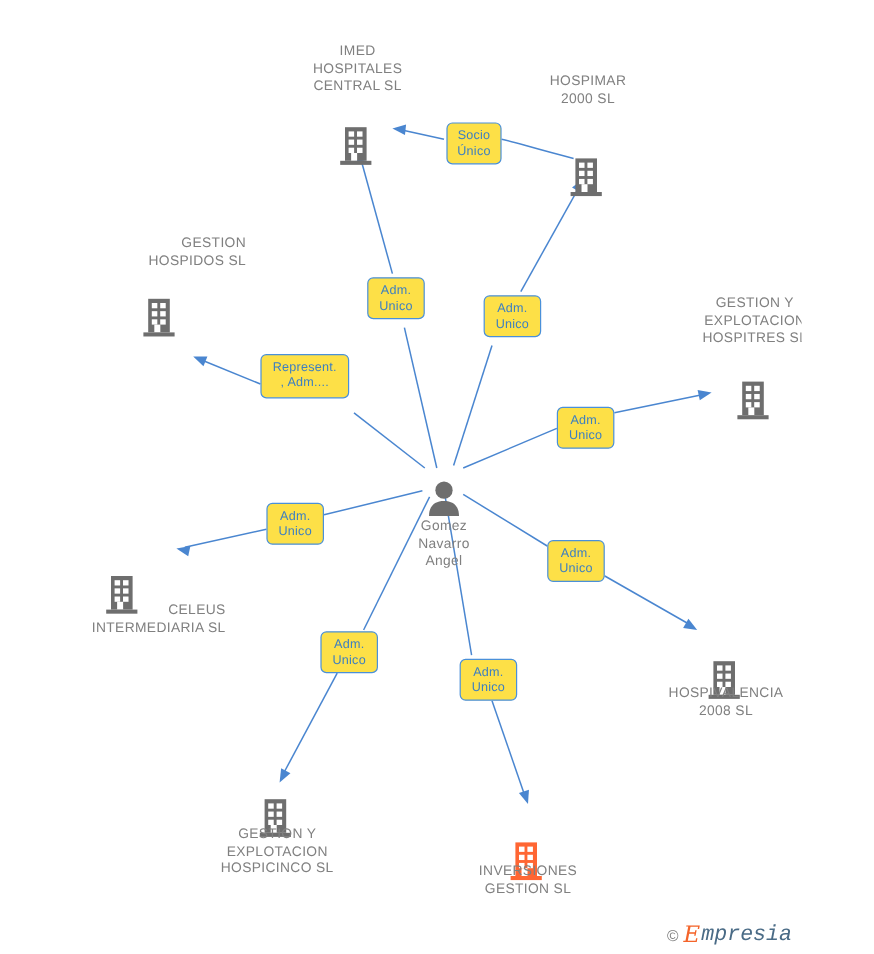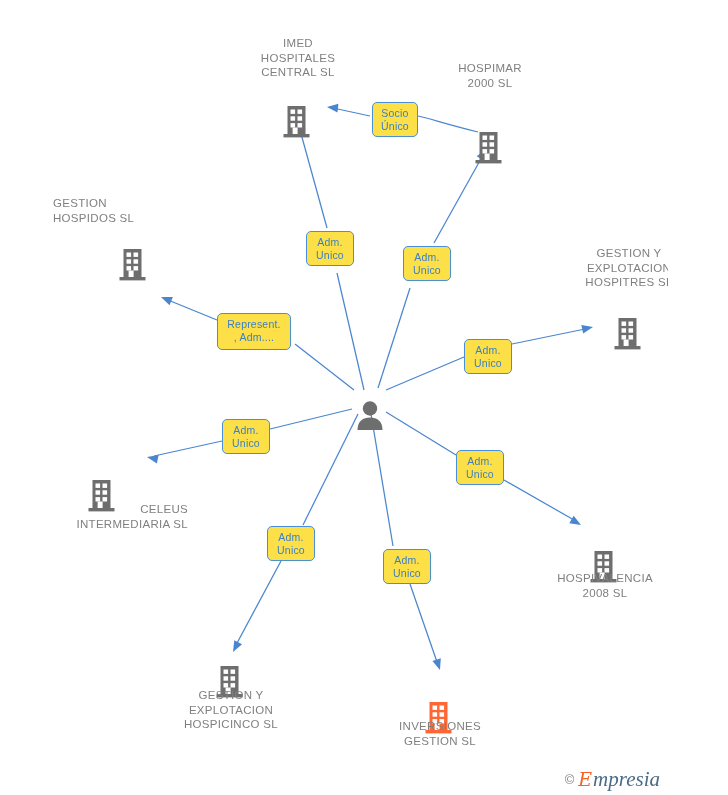--- a/index.html
+++ b/index.html
@@ -72,23 +72,23 @@
   }
   #watermark .wm-e {
     color: #f4642a;
     font-family: "DejaVu Serif", serif;
     font-style: italic;
     font-size: 19px;
     line-height: 19px;
   }
   #watermark .wm-rest {
     color: #4a6b86;
-    font-family: Liberation Serif, serif;
+    font-family: Liberation Mono, monospace;
     font-style: italic;
-    font-size: 21px;
+    font-size: 18px;
     line-height: 17px;
     margin-left: -3px;
   }
 </style>
 </head>
 <body>
 
 <div id="canvas">
 
   <svg id="edge-layer" viewBox="0 0 728 795" width="728" height="795">
@@ -177,21 +177,21 @@
           <rect x="7.5" y="4.5" width="4.6" height="4.4" fill="#ffffff"></rect>
           <rect x="14.5" y="4.5" width="4.6" height="4.4" fill="#ffffff"></rect>
           <rect x="7.5" y="11.3" width="4.6" height="4.4" fill="#ffffff"></rect>
           <rect x="14.5" y="11.3" width="4.6" height="4.4" fill="#ffffff"></rect>
           <rect x="7.5" y="18.1" width="4.6" height="4.4" fill="#ffffff"></rect>
           <rect x="14.5" y="18.1" width="4.6" height="4.4" fill="#ffffff"></rect>
           <rect x="9.6" y="22.5" width="5" height="6.5" fill="#ffffff"></rect>
           <rect x="0.5" y="29" width="26" height="3.4" fill="#6e6e6e"></rect>
         </svg>
       </div>
-      <div class="node-label" style="position: absolute; left: 138px; top: 196px; width: 170px; margin-left: -85px; text-align: left;">GESTION
+      <div class="node-label" style="position: absolute; left: 120px; top: 196px; width: 170px; margin-left: -85px; text-align: right;">GESTION
 HOSPIDOS SL</div>
       <div class="node node-company" style="left: 629px; top: 317px;">
         <svg width="30" height="34" viewBox="0 0 30 34" class="node-icon">
           <rect x="4.5" y="1" width="18" height="28" fill="#6e6e6e"></rect>
           <rect x="7.5" y="4.5" width="4.6" height="4.4" fill="#ffffff"></rect>
           <rect x="14.5" y="4.5" width="4.6" height="4.4" fill="#ffffff"></rect>
           <rect x="7.5" y="11.3" width="4.6" height="4.4" fill="#ffffff"></rect>
           <rect x="14.5" y="11.3" width="4.6" height="4.4" fill="#ffffff"></rect>
           <rect x="7.5" y="18.1" width="4.6" height="4.4" fill="#ffffff"></rect>
           <rect x="14.5" y="18.1" width="4.6" height="4.4" fill="#ffffff"></rect>
@@ -261,31 +261,34 @@
           <rect x="0.5" y="29" width="26" height="3.4" fill="#ff6633"></rect>
         </svg>
       </div>
       <div class="node-label" style="position: absolute; left: 440px; top: 719px; width: 170px; margin-left: -85px; text-align: center;">INVERSIONES
 GESTION SL</div>
       <div class="node" style="left: 370px; top: 400px;">
         <svg width="34" height="30" viewBox="0 0 34 30" class="node-icon">
           <circle cx="17" cy="8.5" r="7.2" fill="#6e6e6e"></circle>
           <path d="M 4.5 30 C 4.5 21 10 17.5 17 17.5 C 24 17.5 29.5 21 29.5 30 Z" fill="#6e6e6e"></path>
         </svg>
+        <div class="node-label" style="margin-top: 2px;">Gomez
+Navarro
+Angel</div>
       </div>
     </div>
 
   <div id="labels-layer">
       <div class="edge-label" style="left: 372px; top: 102px; width: 46px; height: 35px;">Socio
 Único</div>
       <div class="edge-label" style="left: 306px; top: 231px; width: 48px; height: 35px;">Adm.
 Unico</div>
       <div class="edge-label" style="left: 403px; top: 246px; width: 48px; height: 35px;">Adm.
 Unico</div>
-      <div class="edge-label" style="left: 217px; top: 313px; width: 74px; height: 37px;">Represent.
+      <div class="edge-label" style="left: 217px; top: 295px; width: 74px; height: 37px;">Represent.
 , Adm....</div>
       <div class="edge-label" style="left: 464px; top: 339px; width: 48px; height: 35px;">Adm.
 Unico</div>
       <div class="edge-label" style="left: 222px; top: 419px; width: 48px; height: 35px;">Adm.
 Unico</div>
       <div class="edge-label" style="left: 456px; top: 450px; width: 48px; height: 35px;">Adm.
 Unico</div>
       <div class="edge-label" style="left: 267px; top: 526px; width: 48px; height: 35px;">Adm.
 Unico</div>
       <div class="edge-label" style="left: 383px; top: 549px; width: 48px; height: 35px;">Adm.

